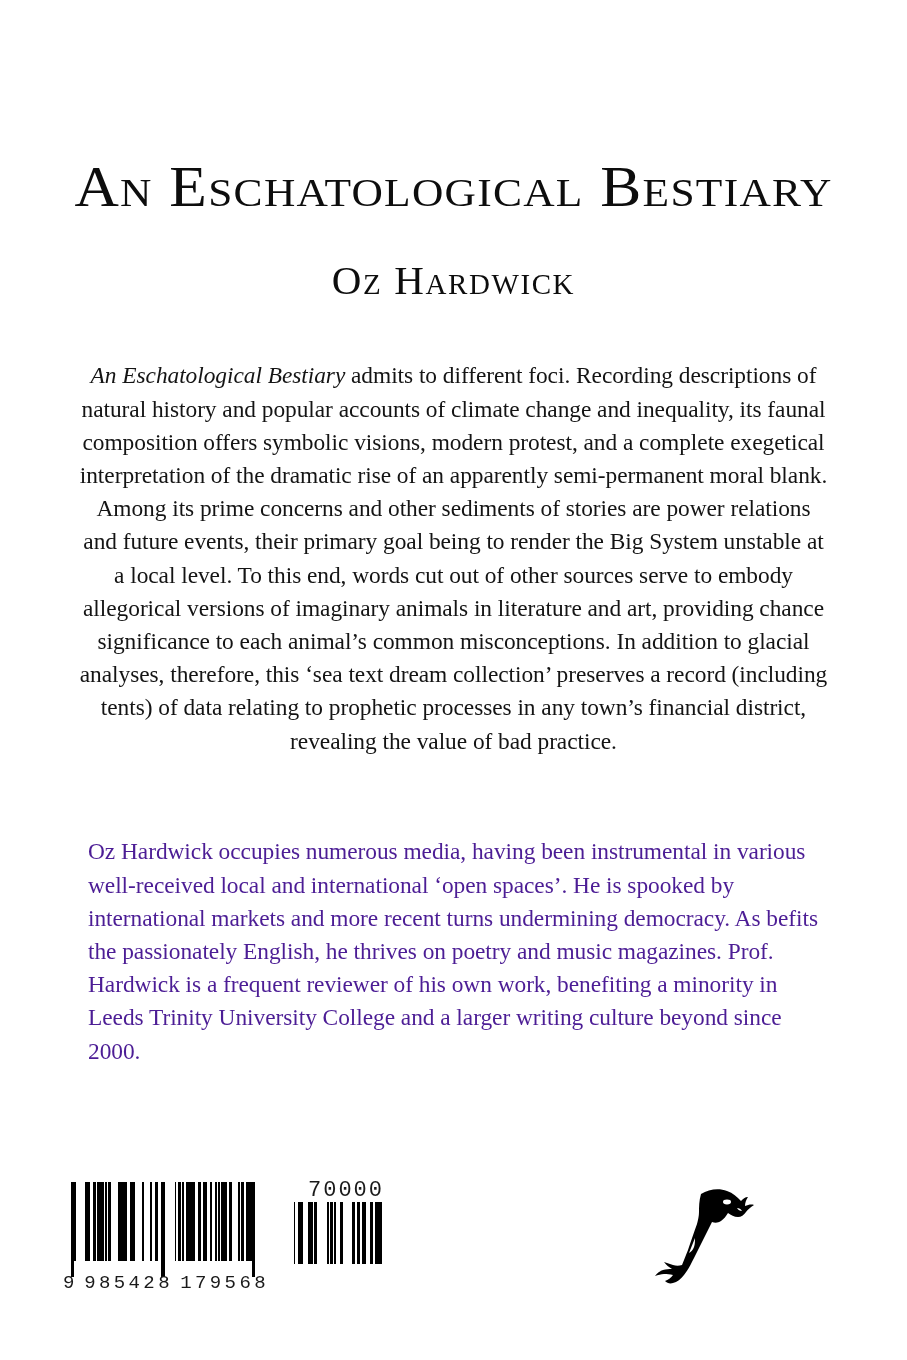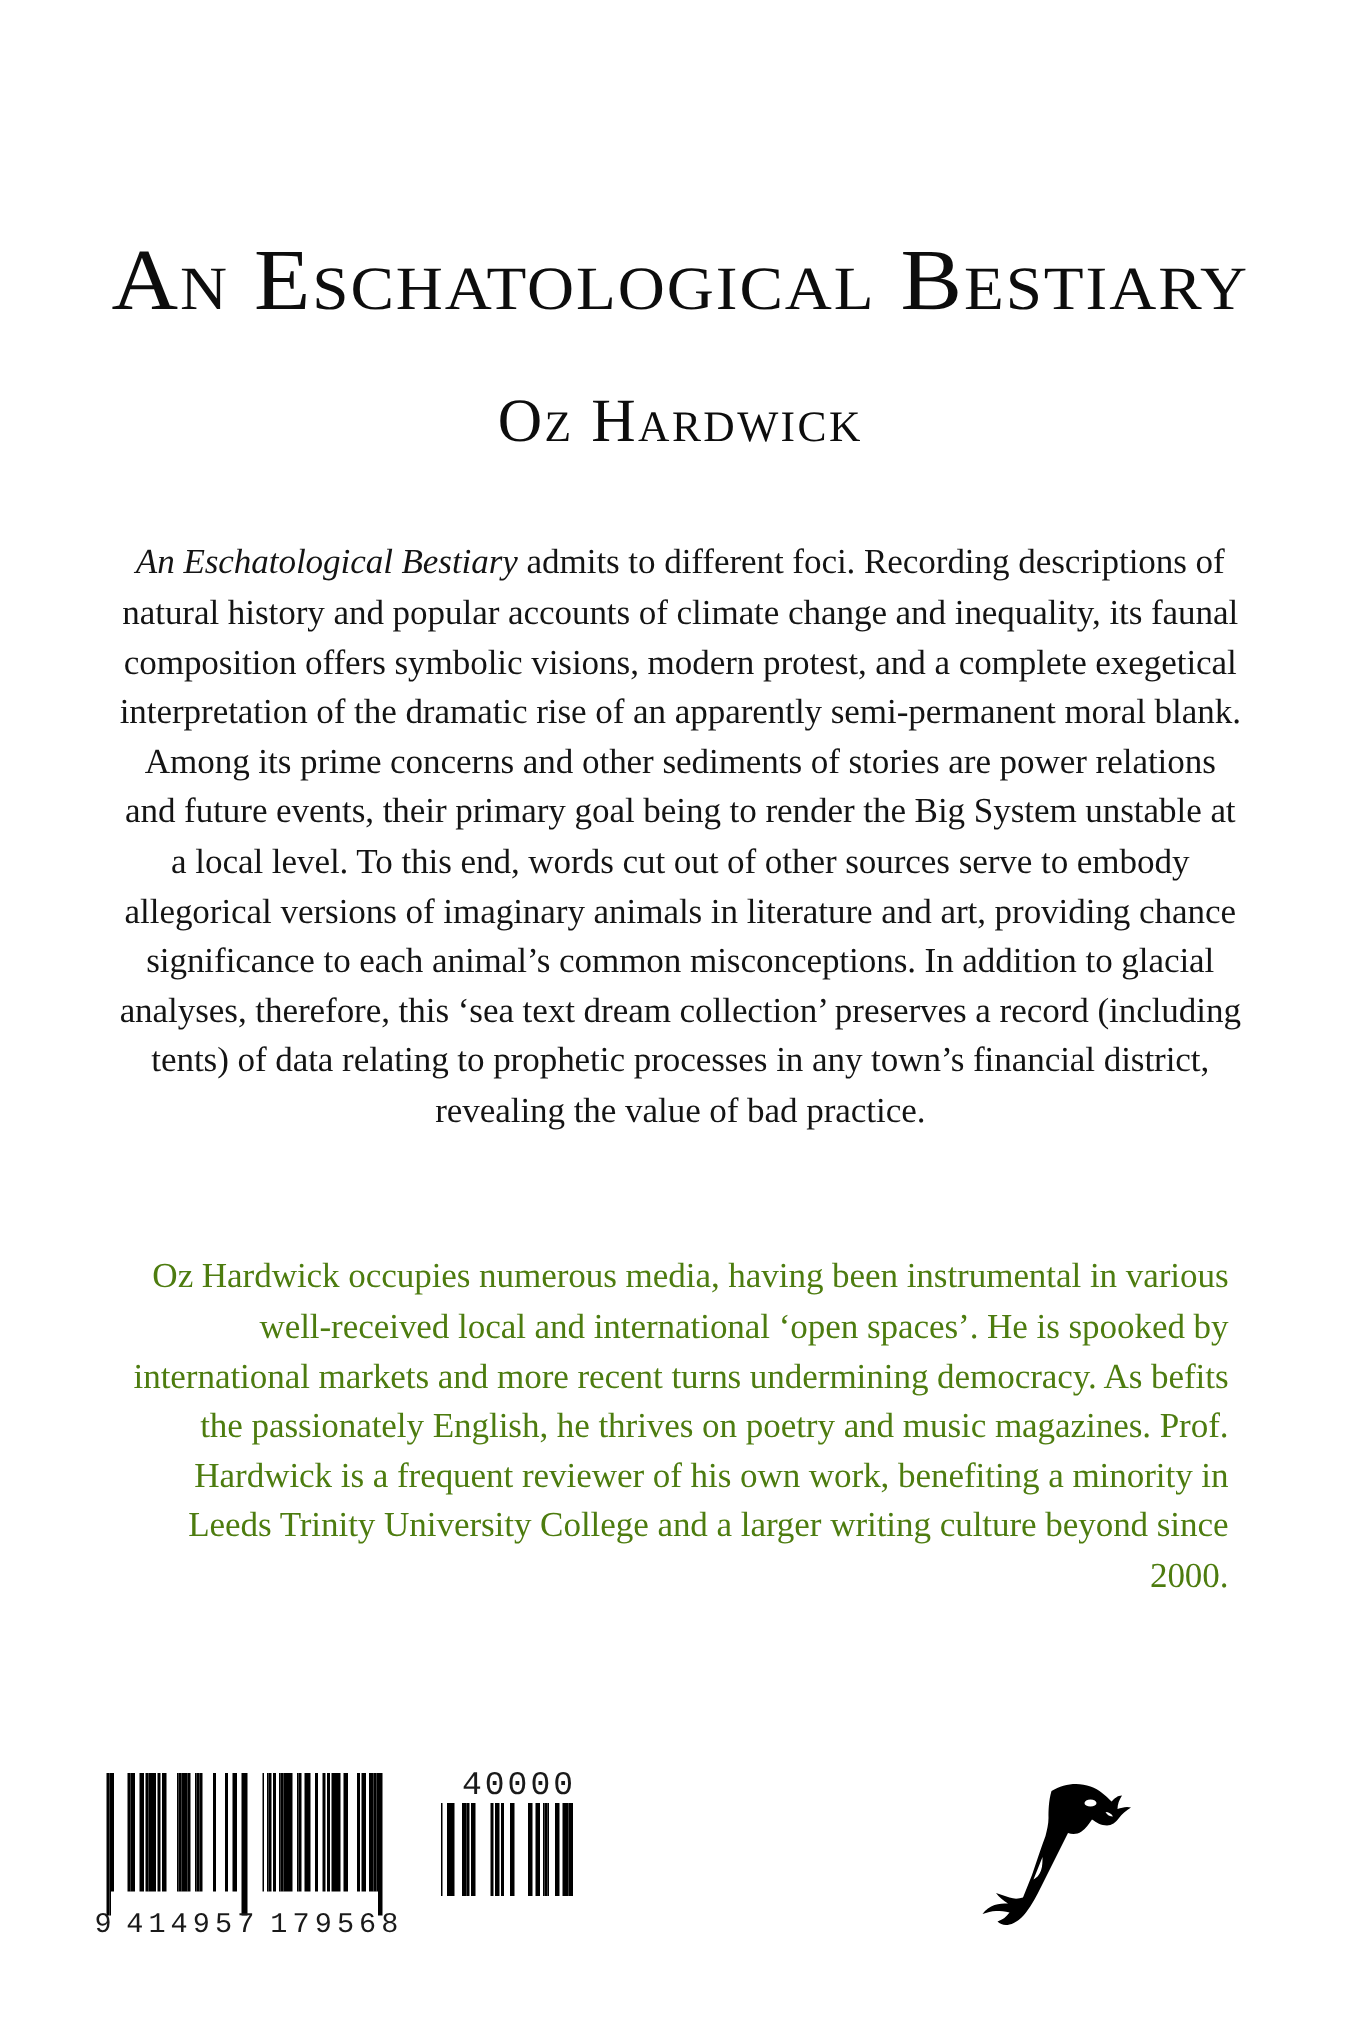--- a/index.html
+++ b/index.html
@@ -87,24 +87,24 @@
     color: #0d0d0d;
     white-space: nowrap;
   }
 
   
   .praise-body {
     position: absolute;
     top: 812px;
     left: 88px;
     width: 731px;
-    text-align: right;
+    text-align: left;
     font-size: 23.4px;
     line-height: 33.2px;
-    color: #4d7c0f;
+    color: #4c1d95;
     letter-spacing: -0.05px;
   }
 
   
   .barcode-block {
     position: absolute;
     left: 55px;
     top: 1160px;
     width: 330px;
     height: 155px;
@@ -195,21 +195,21 @@
   <h2 class="book-author">Oz Hardwick</h2>
 
   <p class="blurb"><em class="work-title">An Eschatological Bestiary</em><span> admits to different foci. Recording descriptions of natural history and popular accounts of climate change and inequality, its faunal composition offers symbolic visions, modern protest, and a complete exegetical interpretation of the dramatic rise of an apparently semi-permanent moral blank. Among its prime concerns and other sediments of stories are power relations and future events, their primary goal being to render the Big System unstable at a local level. To this end, words cut out of other sources serve to embody allegorical versions of imaginary animals in literature and art, providing chance significance to each animal’s common misconceptions. In addition to glacial analyses, therefore, this ‘sea text dream collection’ preserves a record (including tents) of data relating to prophetic processes in any town’s financial district, revealing the value of bad practice.</span></p>
 
 
   <p class="praise-body">Oz Hardwick occupies numerous media, having been instrumental in various well-received local and international ‘open spaces’. He is spooked by international markets and more recent turns undermining democracy. As befits the passionately English, he thrives on poetry and music magazines. Prof. Hardwick is a frequent reviewer of his own work, benefiting a minority in Leeds Trinity University College and a larger writing culture beyond since 2000.</p>
 
   <div class="barcode-block">
 
 
-    <div class="addon-text">40000</div>
+    <div class="addon-text">70000</div>
 
     <div class="ean-main">
       <div class="bars" id="ean-main-bars">
           <span class="gap" style="width:1.55px"></span>
           <span class="gap" style="width:1.55px"></span>
           <span class="bar tall" style="width:1.55px"></span>
           <span class="bar tall" style="width:1.55px"></span>
           <span class="bar short" style="width:1.55px"></span>
           <span class="gap" style="width:3.1px"></span>
           <span class="gap" style="width:1.55px"></span>
@@ -351,21 +351,21 @@
           <span class="gap" style="width:1.45px"></span>
           <span class="bar short" style="width:1.45px"></span>
           <span class="bar short" style="width:2.9px"></span>
           <span class="bar short" style="width:1.45px"></span>
           <span class="bar short" style="width:1.45px"></span>
         </div>
     </div>
 
     <div class="ean-digits">
       <span class="d-lead">9</span>
-      <span class="d-left">414957</span>
+      <span class="d-left">985428</span>
       <span class="d-right">179568</span>
     </div>
   </div>
 
   <div class="publisher-logo">
     <svg viewBox="0 0 125 112" xmlns="http://www.w3.org/2000/svg" aria-hidden="true">
       <path fill="#000000" d="
         M56 8
         C64 3 74 2 82 5
         C88 7 92 11 96 15

